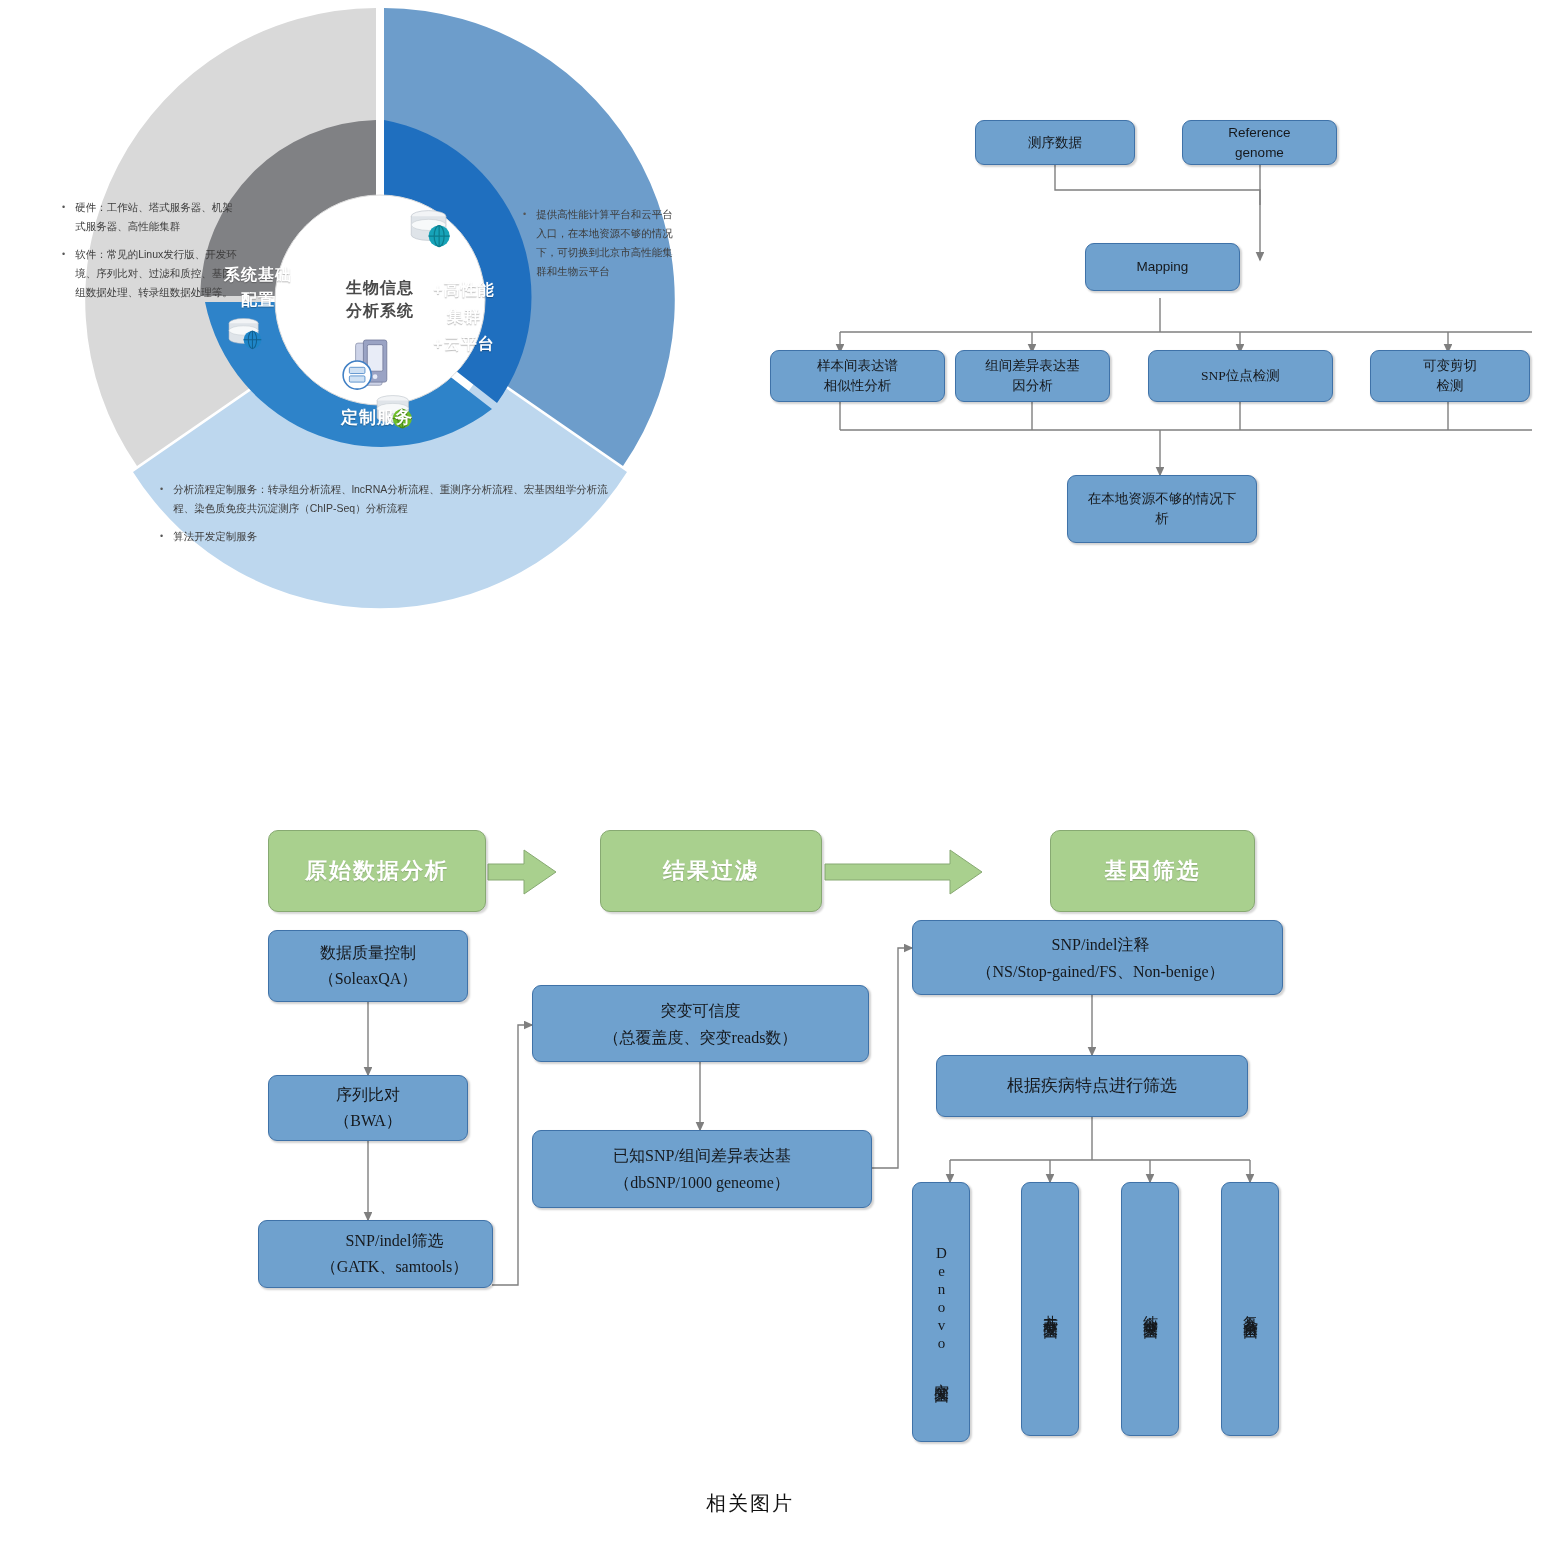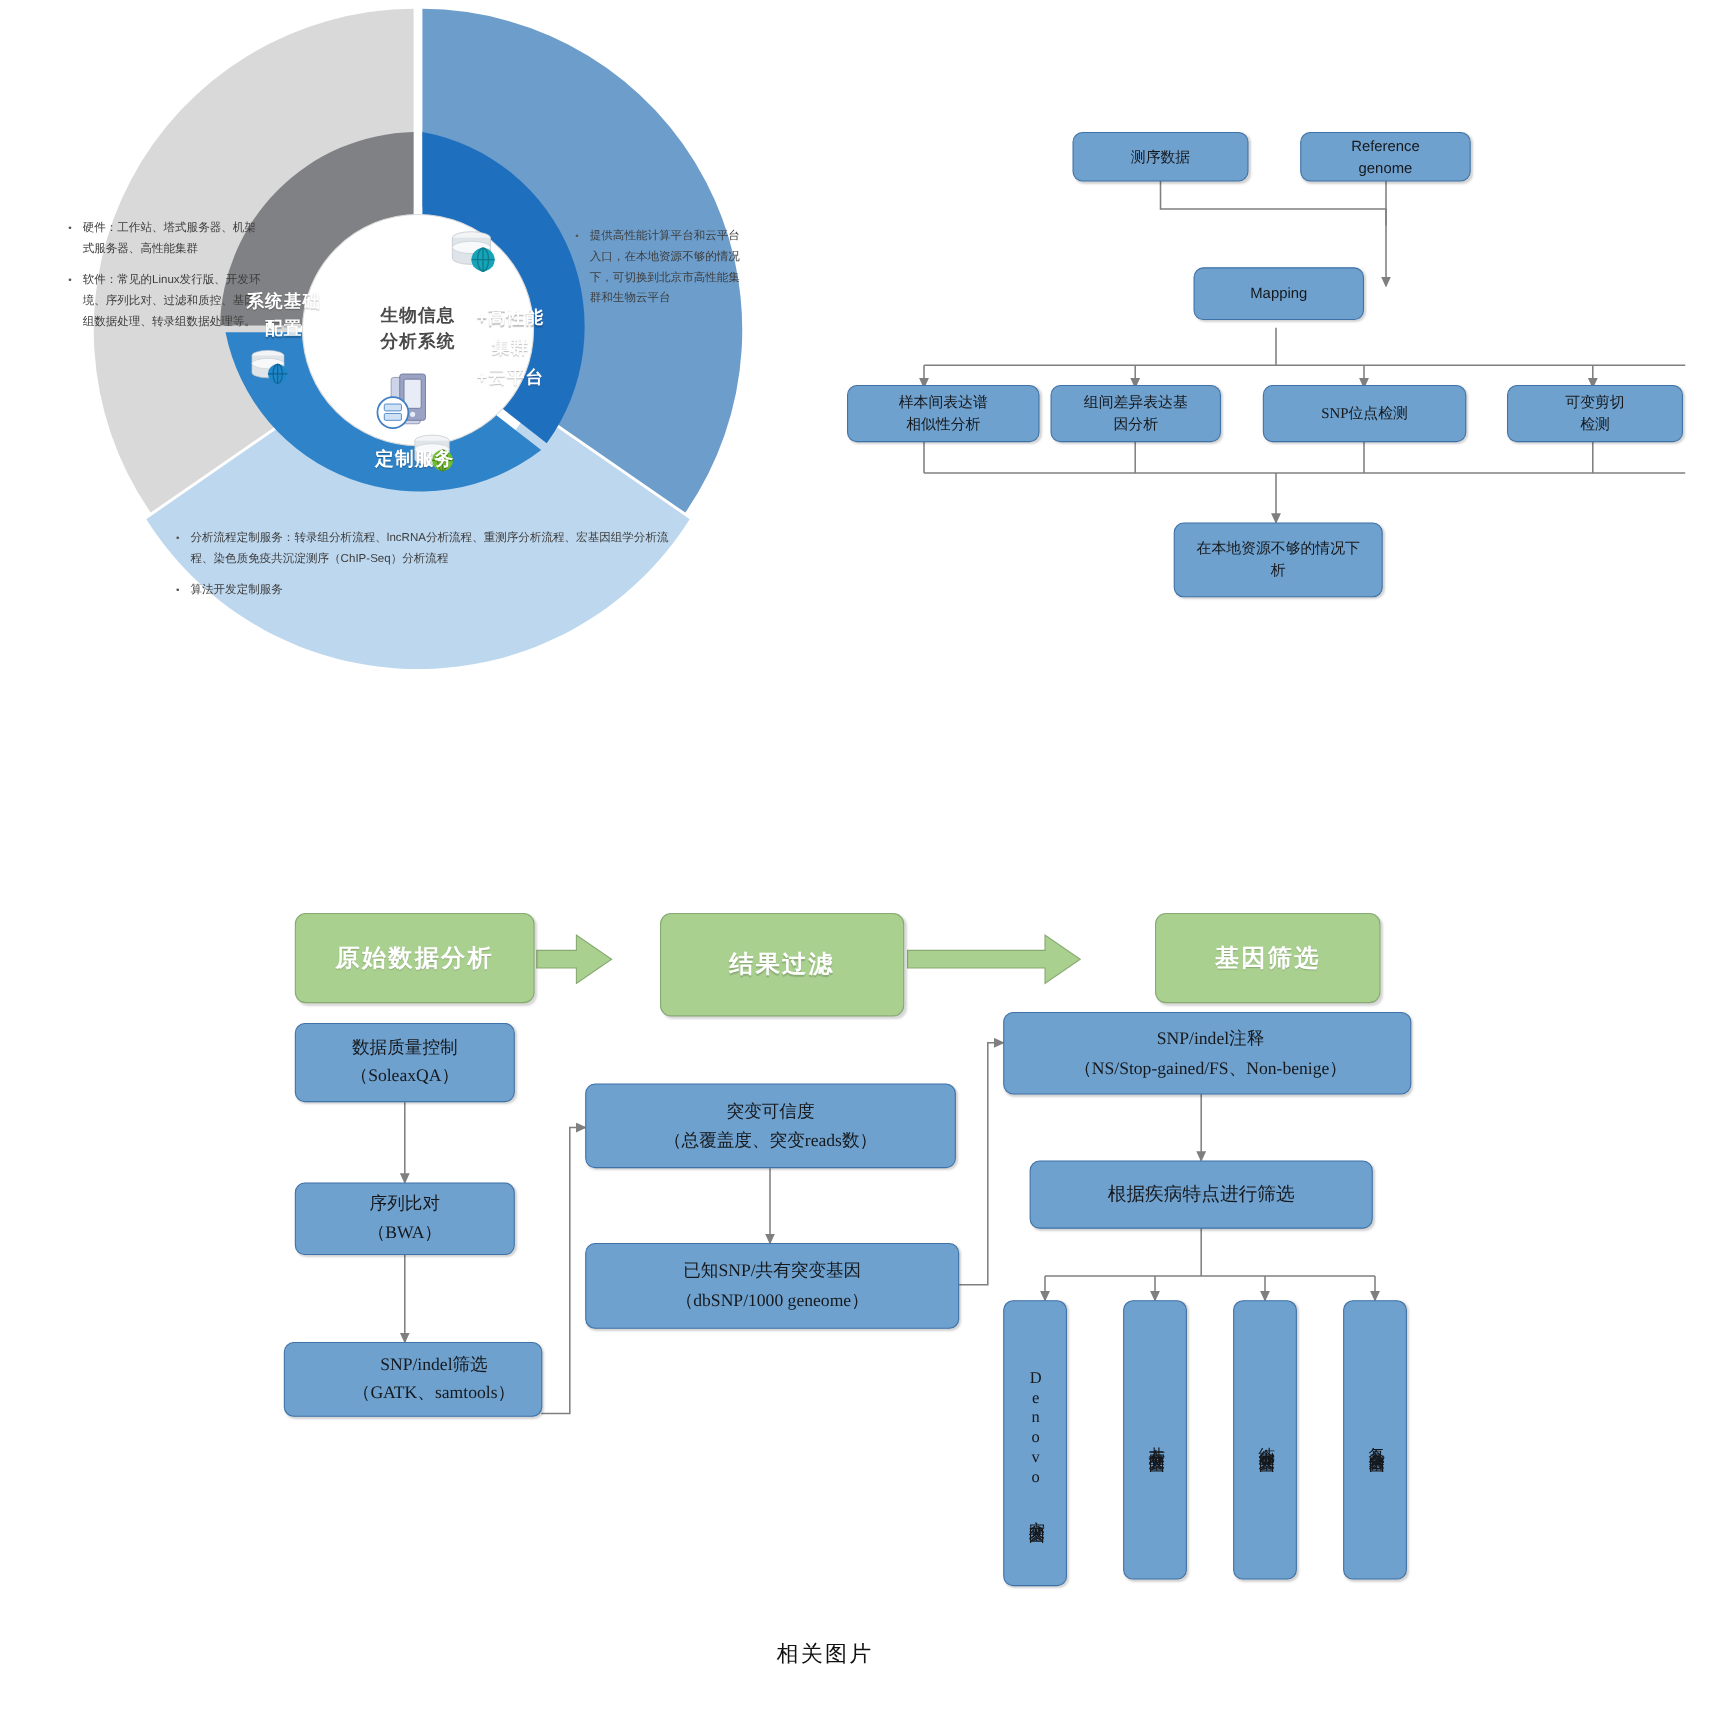--- a/index.html
+++ b/index.html
@@ -293,42 +293,42 @@
       <path d="M 842 296 V 340"></path>
       <path d="M 700 340 H 1000"></path>
       <path d="M 700 340 V 362" marker-end="url(#ar2)"></path>
       <path d="M 800 340 V 362" marker-end="url(#ar2)"></path>
       <path d="M 900 340 V 362" marker-end="url(#ar2)"></path>
       <path d="M 1000 340 V 362" marker-end="url(#ar2)"></path>
     </g>
   </svg>
 
   <div class="gbox" style="left:18px;top:10px;width:218px;height:82px;">原始数据分析</div>
-  <div class="gbox" style="left:350px;top:10px;width:222px;height:94px;">结果过滤</div>
+  <div class="gbox" style="left:350px;top:10px;width:222px;height:82px;">结果过滤</div>
   <div class="gbox" style="left:800px;top:10px;width:205px;height:82px;">基因筛选</div>
 
   <div class="fbox" style="left:18px;top:110px;width:200px;height:72px;flex-direction:column;font-size:16px;line-height:26px;">
     <span>数据质量控制</span>
     <span>（SoleaxQA）</span>
   </div>
   <div class="fbox" style="left:18px;top:255px;width:200px;height:66px;flex-direction:column;font-size:16px;line-height:26px;">
     <span>序列比对</span>
     <span>（BWA）</span>
   </div>
   <div class="fbox" style="left:8px;top:400px;width:235px;height:68px;flex-direction:column;font-size:16px;line-height:26px;padding-left:44px;">
     <span>SNP/indel筛选</span>
     <span>（GATK、samtools）</span>
   </div>
 
   <div class="fbox" style="left:282px;top:165px;width:337px;height:77px;flex-direction:column;font-size:16px;line-height:27px;">
     <span>突变可信度</span>
     <span>（总覆盖度、突变reads数）</span>
   </div>
   <div class="fbox" style="left:282px;top:310px;width:340px;height:78px;flex-direction:column;font-size:16px;line-height:27px;">
-    <span>已知SNP/共有突变基因</span>
+    <span>已知SNP/组间差异表达基</span>
     <span>（dbSNP/1000 geneome）</span>
   </div>
 
   <div class="fbox" style="left:662px;top:100px;width:371px;height:75px;flex-direction:column;font-size:16px;line-height:27px;padding-left:12px;">
     <span>SNP/indel注释</span>
     <span>（NS/Stop-gained/FS、Non-benige）</span>
   </div>
   <div class="fbox" style="left:686px;top:235px;width:312px;height:62px;font-size:17px;">根据疾病特点进行筛选</div>
 
   <div class="vbox" style="left:662px;top:362px;width:58px;height:260px;">

